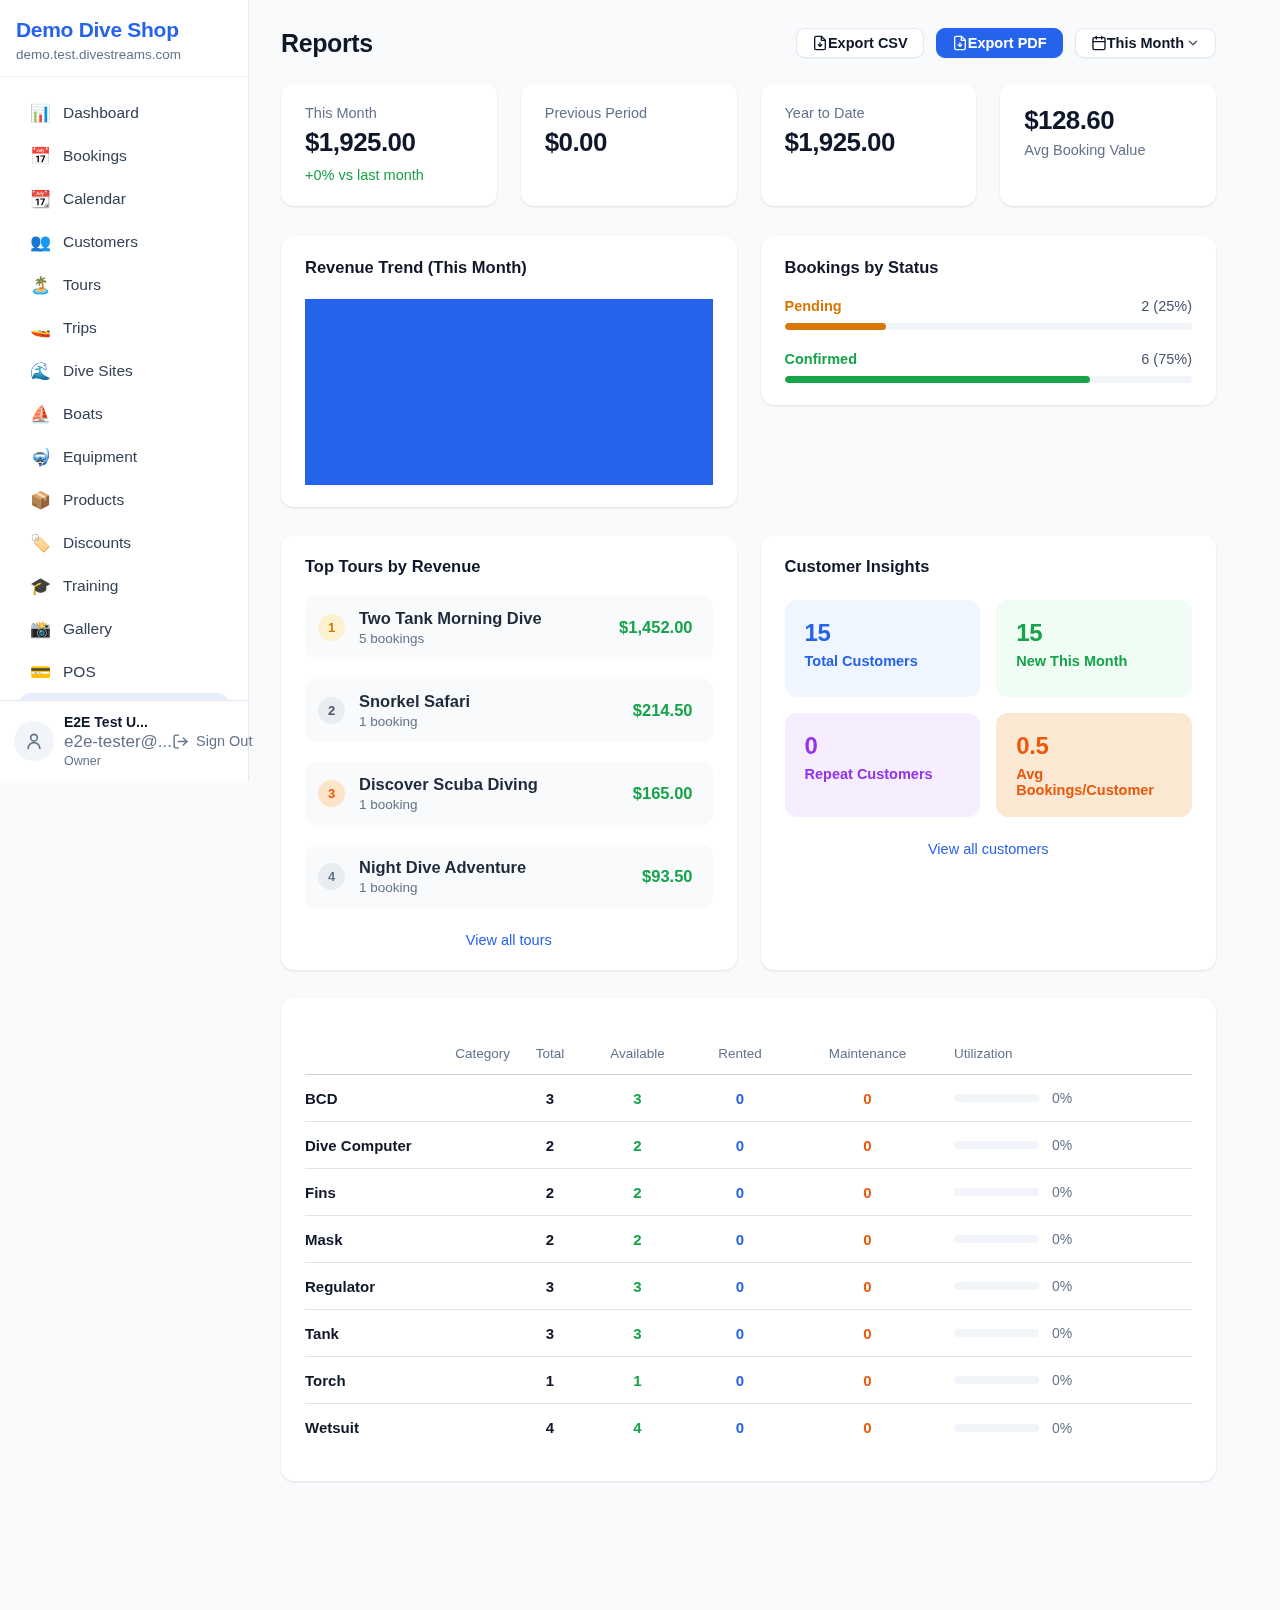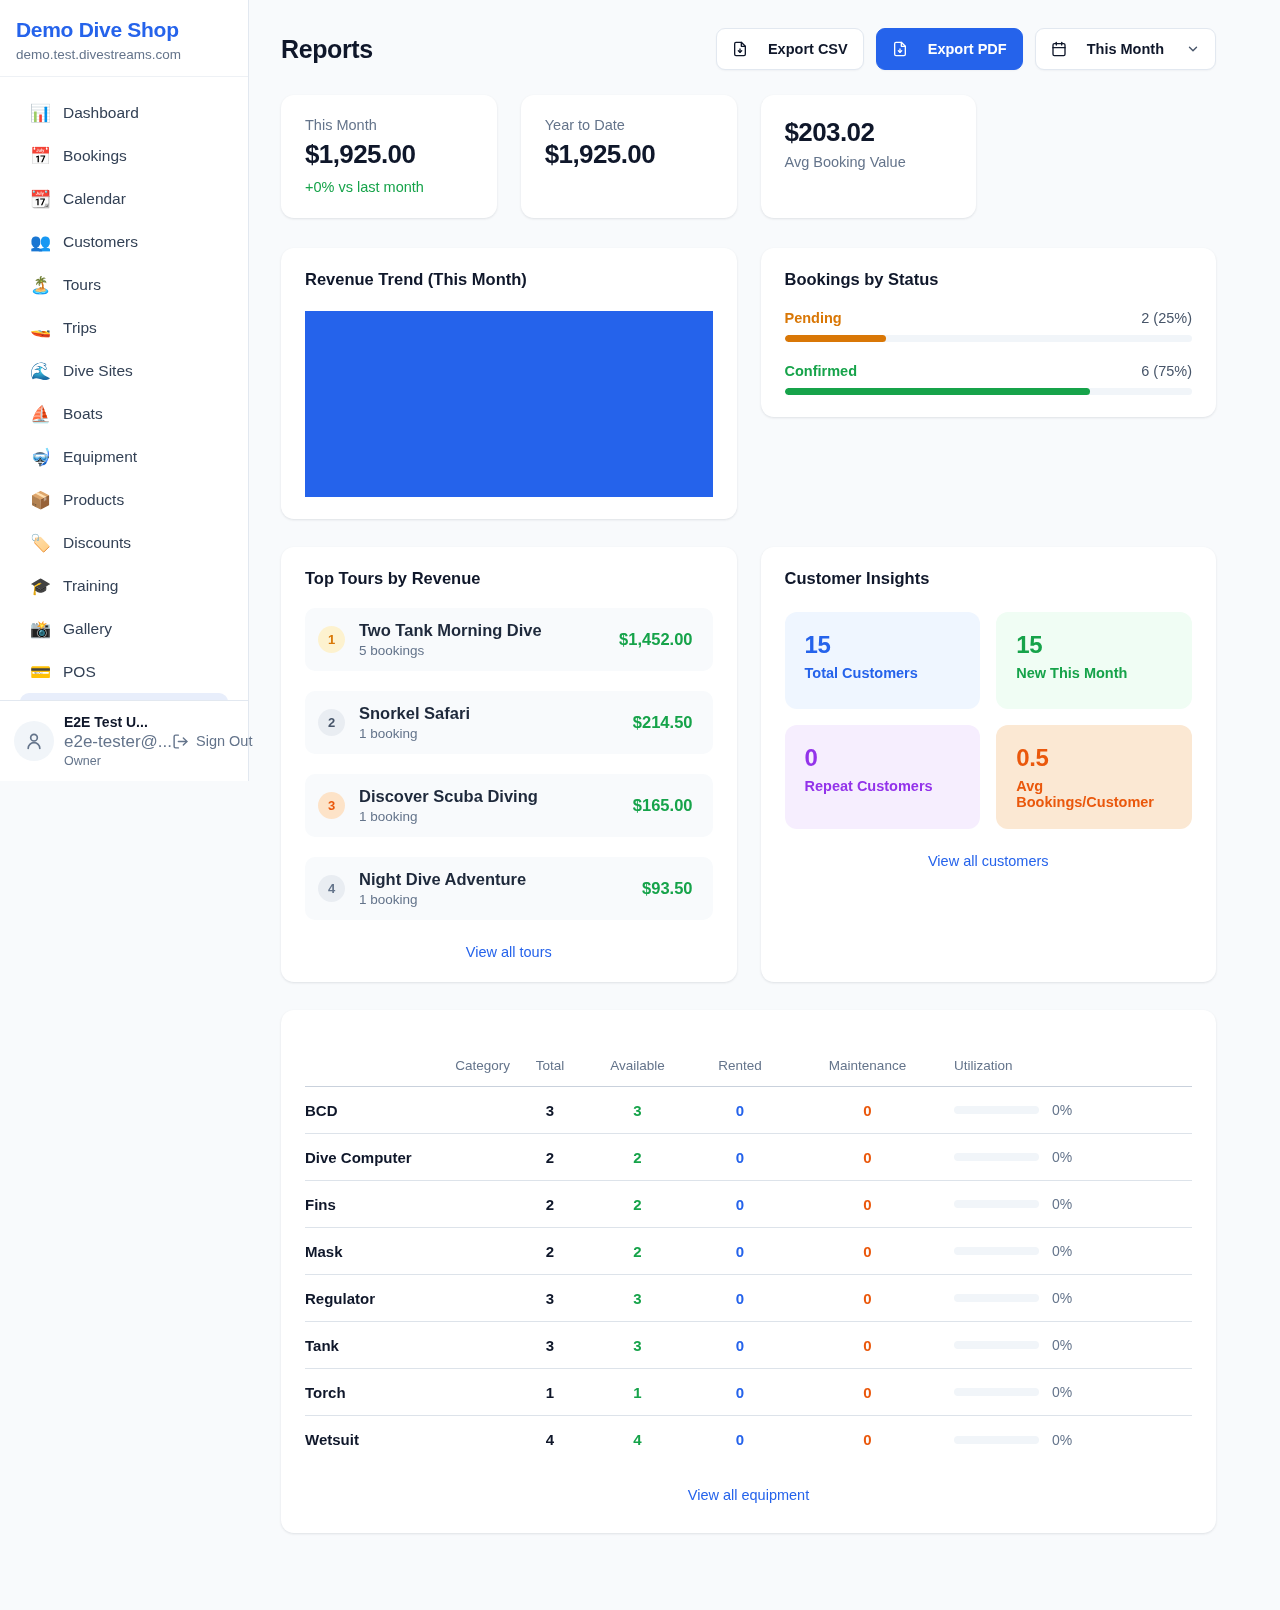--- a/index.html
+++ b/index.html
@@ -45,21 +45,21 @@
   .user-email { font-size:17px; color:#64748b; margin-top:2px; white-space:nowrap; }
   .user-role { font-size:12.5px; color:#64748b; margin-top:2px; }
   .signout { margin-left:auto; display:flex; align-items:center; gap:7px;
     color:#64748b; font-size:14.5px; cursor:pointer; white-space:nowrap; }
   
   .main { position:absolute; left:249px; top:0; width:1031px; padding:28px 64px 0 32px; }
   .page-header { display:flex; align-items:center; }
   .page-title { font-size:25px; font-weight:800; letter-spacing:-0.4px; color:#0f172a; }
   .header-actions { margin-left:auto; display:flex; gap:12px; }
   .btn {
-    display:flex; align-items:center; gap:20px; height:42px; padding:0 15px;
+    display:flex; align-items:center; gap:0; height:30px; padding:0 15px;
     border-radius:9px; font-size:14.5px; font-weight:600; cursor:pointer;
     background:#fff; border:1px solid #e2e8f0; color:#0f172a;
     box-shadow:0 1px 2px rgba(15,23,42,.04);
   }
   .btn-primary { background:#2563eb; border-color:#2563eb; color:#fff; }
   .chev { margin-left:2px; }
   
   .card {
     background:#fff; border-radius:13px; padding:22px 24px;
     box-shadow:0 1px 3px rgba(15,23,42,.07), 0 1px 2px rgba(15,23,42,.04);
@@ -265,25 +265,29 @@
     </div>
   </div>
 
   <section class="stats-grid">
     <div class="card stat-card">
       <div class="stat-label">This Month</div>
       <div class="stat-value">$1,925.00</div>
       <div class="stat-delta">+0% vs last month</div>
     </div>
     <div class="card stat-card">
+      <div class="stat-label">Previous Period</div>
+      <div class="stat-value">$0.00</div>
+    </div>
+    <div class="card stat-card">
       <div class="stat-label">Year to Date</div>
       <div class="stat-value">$1,925.00</div>
     </div>
     <div class="card stat-card value-first">
-      <div class="stat-value">$203.02</div>
+      <div class="stat-value">$128.60</div>
       <div class="stat-label">Avg Booking Value</div>
     </div>
   </section>
 
   <section class="row-2col">
     <div class="card">
       <div class="card-title">Revenue Trend (This Month)</div>
       <div class="chart-area"></div>
     </div>
     <div class="card">
@@ -466,16 +470,15 @@
         <div class="num n-total">4</div>
         <div class="num n-avail">4</div>
         <div class="num n-rented">0</div>
         <div class="num n-maint">0</div>
         <div>
           <span class="util-track"></span>
           <span class="util-pct">0%</span>
         </div>
       </div>
     </div>
-    <a class="view-all">View all equipment</a>
   </section>
 
 </main>
 
 </body></html>

